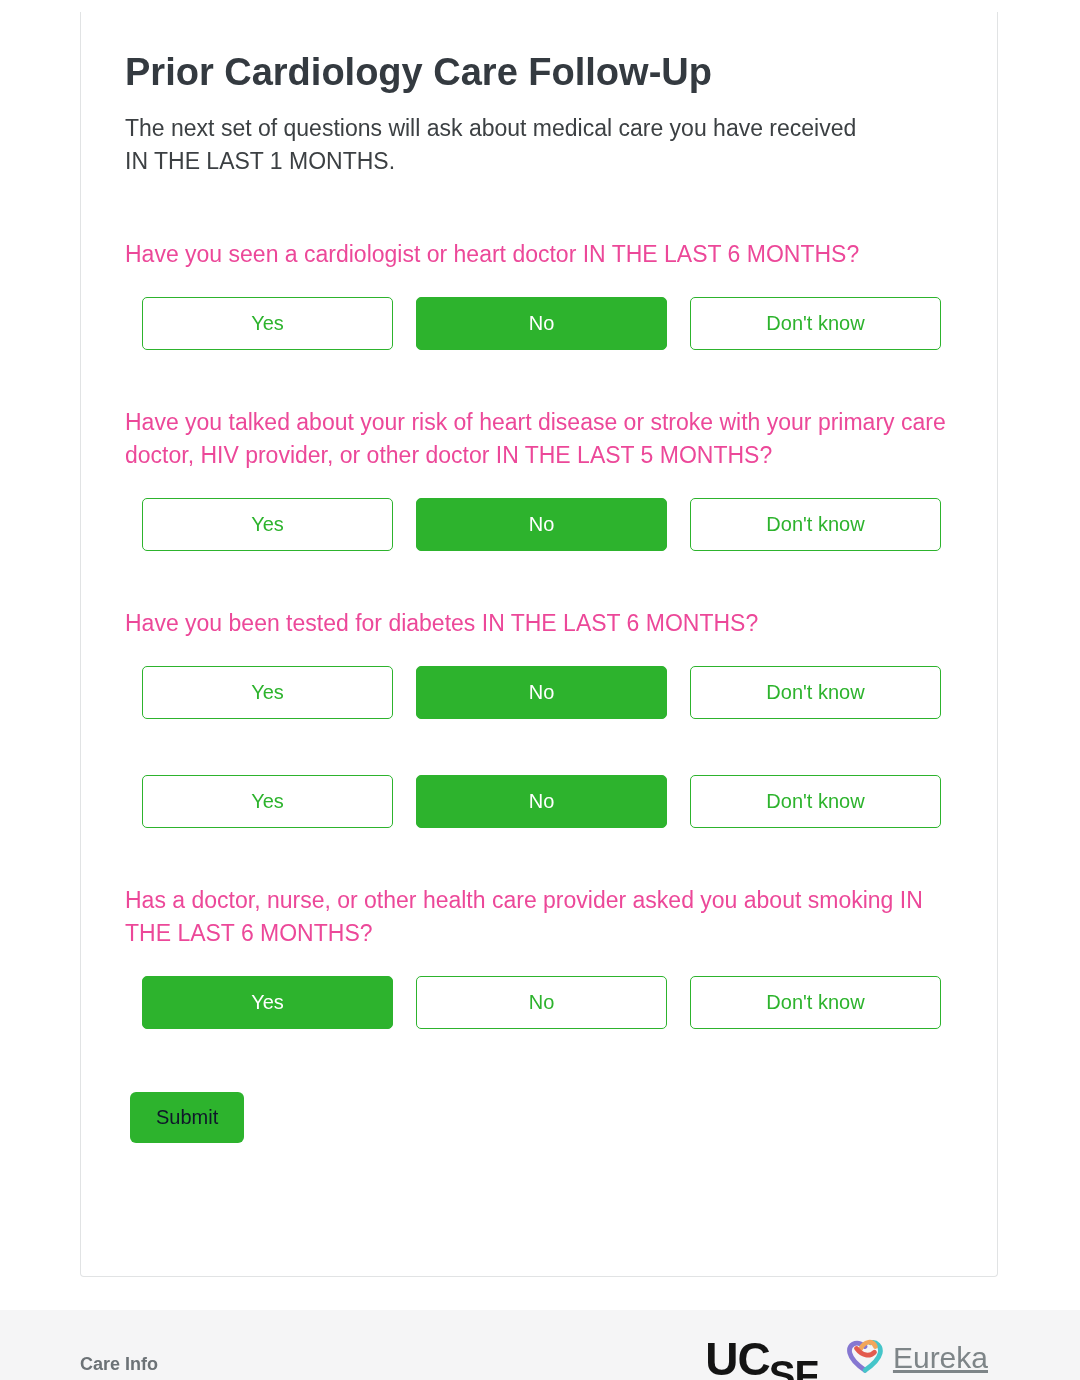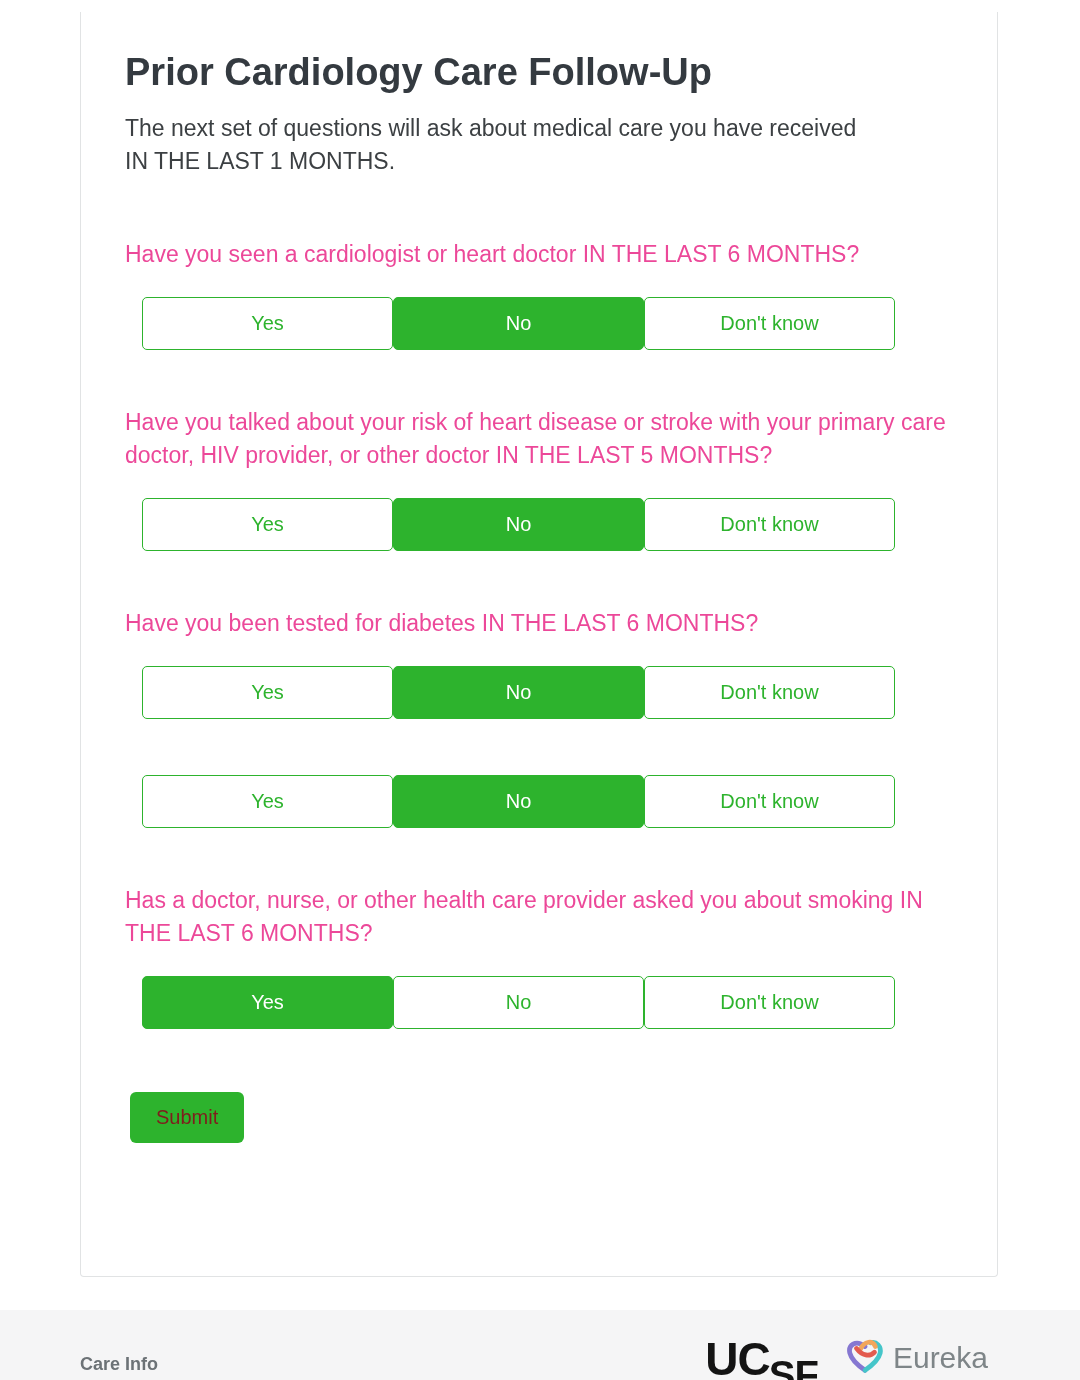--- a/index.html
+++ b/index.html
@@ -43,20 +43,21 @@
   .q-text {
     font-size: 23px;
     line-height: 33px;
     color: #ec4899;
     margin: 0;
     max-width: 830px;
   }
   .answers {
     margin: 26px 0 0 17px;
     display: flex;
+    gap: 23px;
   }
   button.answer {
     width: 251px; height: 53px;
     box-sizing: border-box;
     background: #ffffff;
     border: 1px solid #2db32d;
     border-radius: 5px;
     color: #2db32d;
     font-family: "Liberation Sans", sans-serif;
     font-size: 20px;
@@ -64,21 +65,21 @@
     padding: 0;
   }
   button.answer.selected {
     background: #2db32d;
     color: #ffffff;
   }
   button.submit {
     margin: 63px 0 0 5px;
     display: inline-block;
     background: #2db32d;
-    color: #7f1d1d;
+    color: #0f172a;
     border: none;
     border-radius: 6px;
     font-family: "Liberation Sans", sans-serif;
     font-size: 20px;
     padding: 14px 26px;
     cursor: pointer;
   }
   .footer {
     position: absolute;
     left: 0; top: 1310px;
@@ -120,20 +121,21 @@
     display: flex;
     align-items: center;
     gap: 9px;
     margin-top: 2px;
   }
   .eureka-text {
     font-size: 30px;
     color: #7e8588;
     line-height: 1;
     transform: translateY(2px);
+    text-decoration: underline;
   }
 </style>
 </head>
 <body>
 
 <div class="card">
   <h1 class="title">Prior Cardiology Care Follow-Up</h1>
   <p class="subtitle">The next set of questions will ask about medical care you have received IN THE LAST 1 MONTHS.</p>
   <div id="questions">
   <div class="question first">

